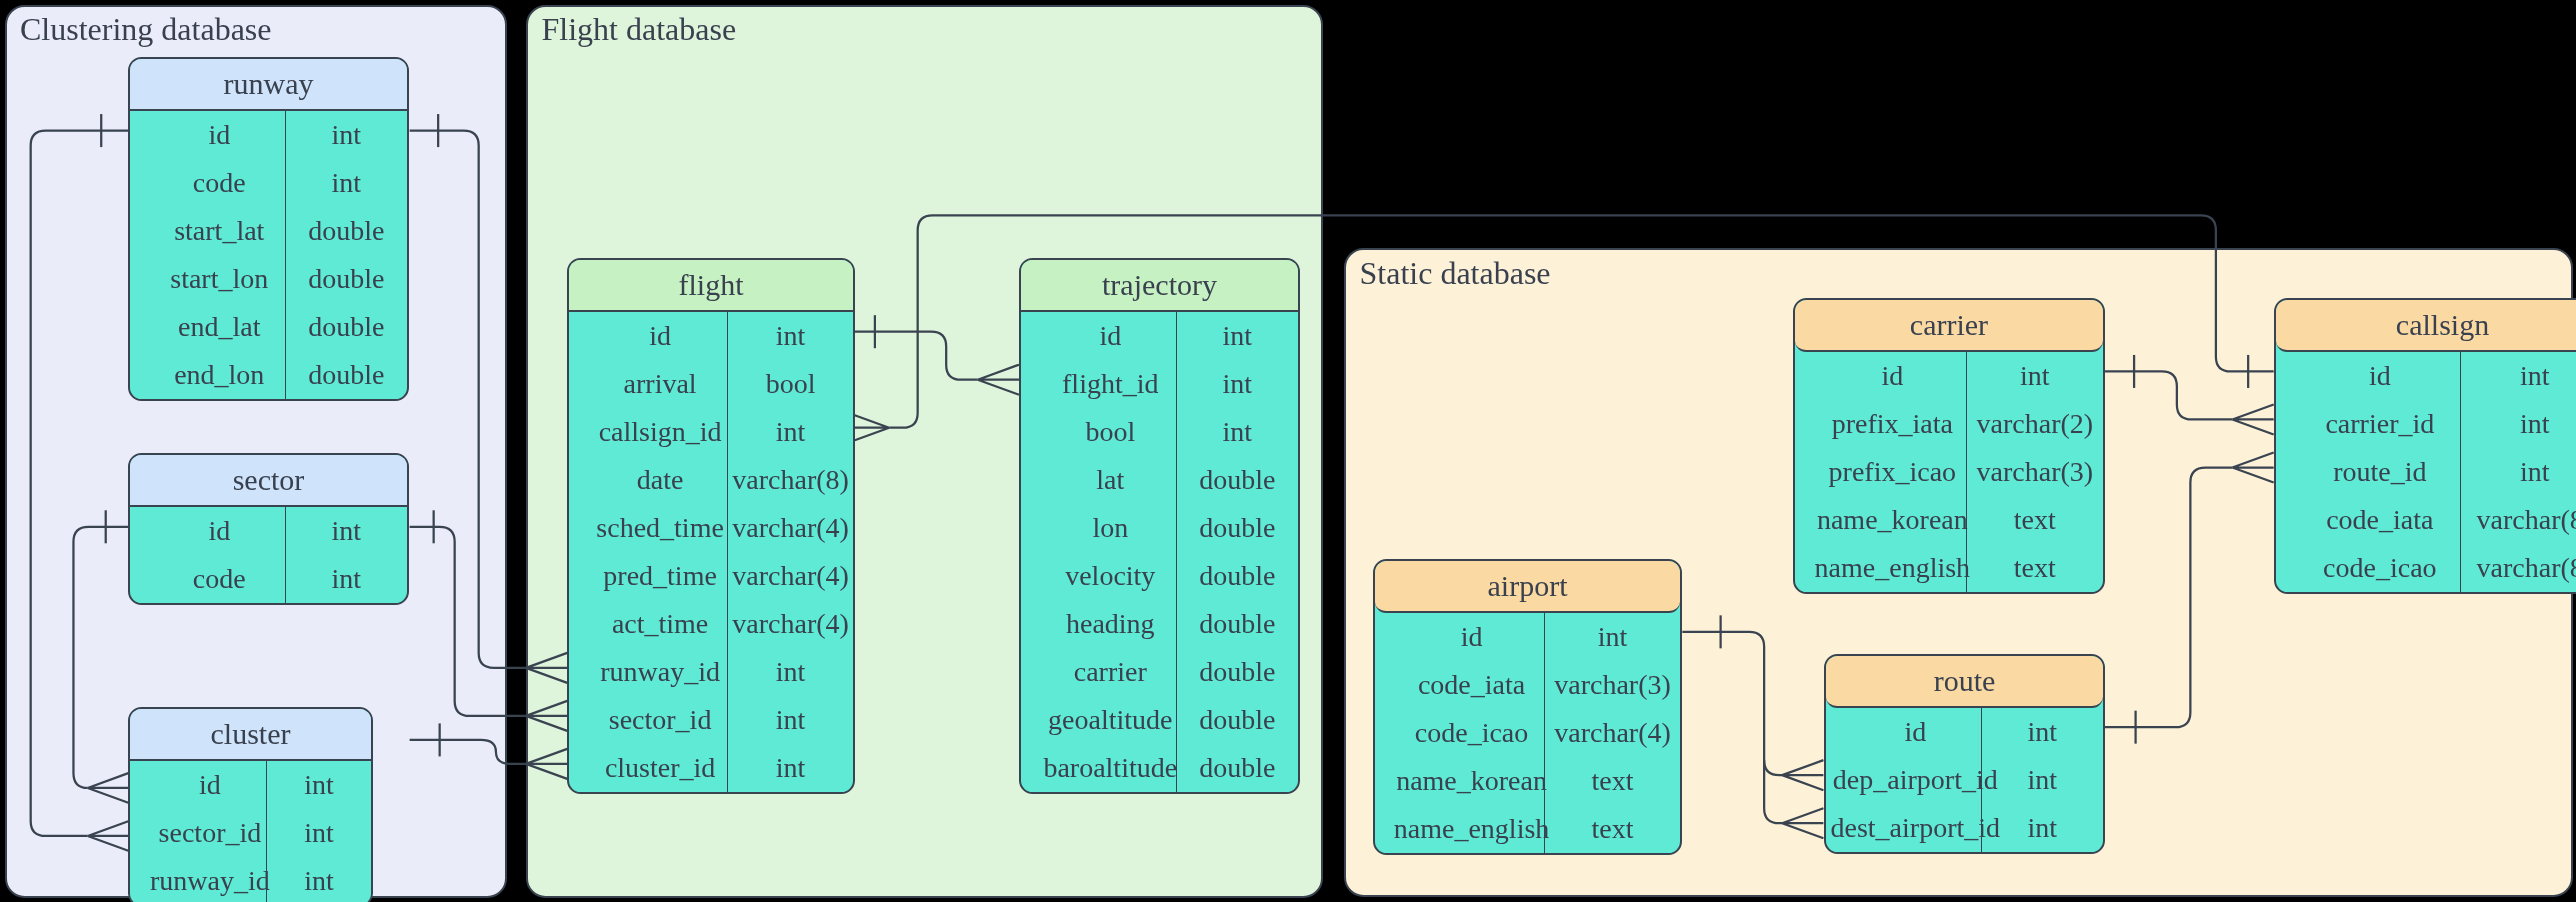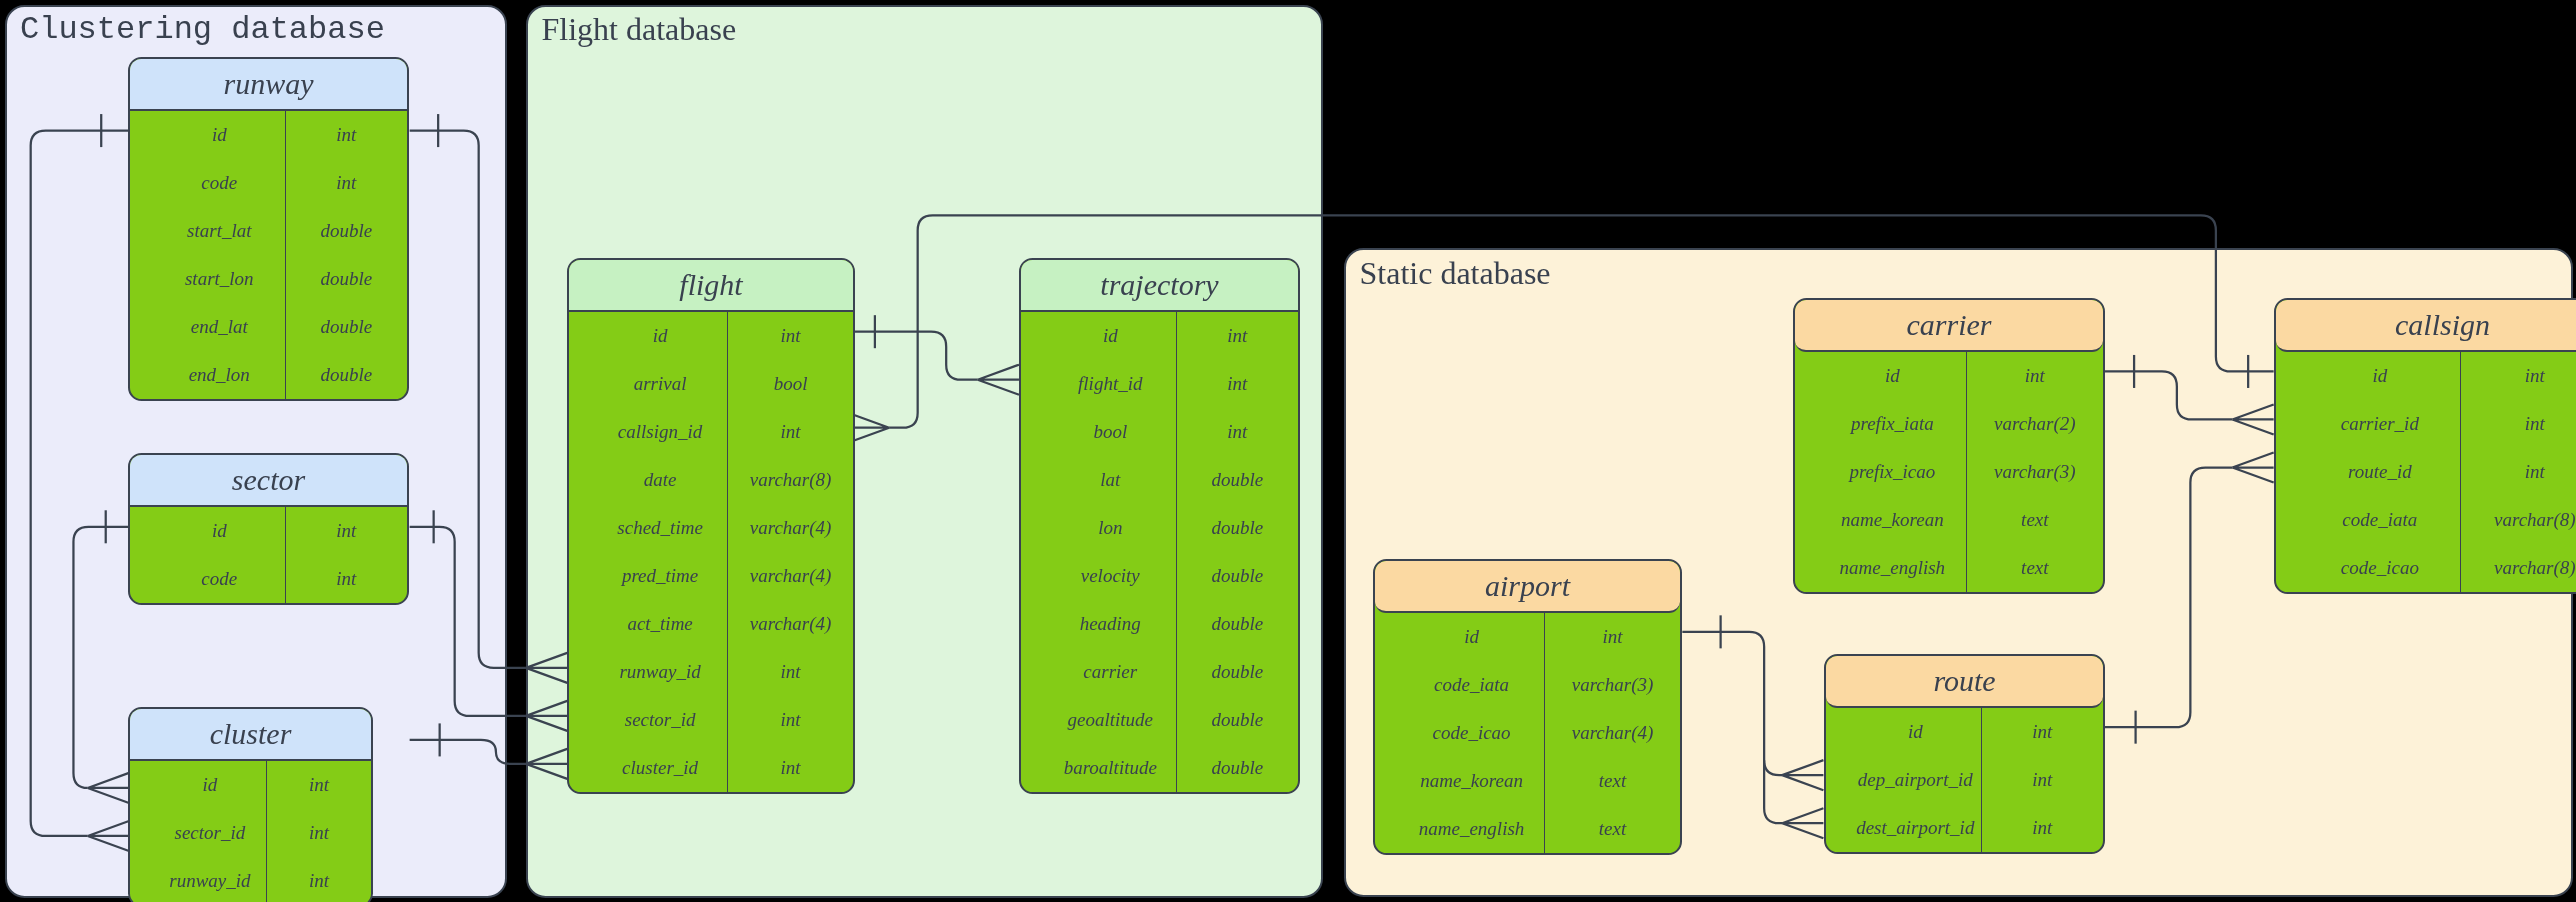--- a/index.html
+++ b/index.html
@@ -4,41 +4,41 @@
 <style>
   html,body{margin:0;padding:0;background:#000;}
   #canvas{
     position:relative;width:2576px;height:902px;background:var(--background,#000);
     font-family:"Liberation Serif","DejaVu Serif",serif;overflow:hidden;
   }
   .db-box{
     position:absolute;box-sizing:border-box;
     border:2.3px solid var(--line);border-radius:19.5px;z-index:1;
   }
-  .db-box.db-0{background:var(--panel-clustering);font-family:Liberation Mono, monospace;}
+  .db-box.db-0{background:var(--panel-clustering);}
   .db-box.db-1{background:var(--panel-flight);}
   .db-box.db-2{background:var(--panel-static);}
   .db-label{
     position:absolute;top:4.5px;left:13.5px;font-size:32px;color:var(--text);
     white-space:nowrap;
   }
   svg.wires{position:absolute;left:0;top:0;z-index:2;}
   .wire,.tick,.foot{stroke:var(--line);stroke-width:3;fill:none;}
   .tbl{
-    position:absolute;box-sizing:border-box;background:#84cc16;
-    border:2.3px solid var(--line);border-radius:13.5px;overflow:hidden;z-index:3;font-style:italic;
+    position:absolute;box-sizing:border-box;background:#5eead4;
+    border:2.3px solid var(--line);border-radius:13.5px;overflow:hidden;z-index:3;
   }
   .tbl-head{
     height:50px;display:flex;align-items:center;justify-content:center;
     border-bottom:2.3px solid var(--line);font-size:30px;color:var(--text);
   }
   .db-0-t .tbl-head{background:var(--header-clustering);}
   .db-1-t .tbl-head{background:var(--header-flight);}
   .db-2-t .tbl-head{background:var(--header-static);border-radius:11px;}
-  .tbl-row{height:48px;display:flex;font-size:19px;color:var(--text);padding-left:24px;}
+  .tbl-row{height:48px;display:flex;font-size:28px;color:var(--text);padding-left:24px;}
   .col-name{
     width:52%;display:flex;align-items:center;justify-content:center;
     border-right:1.9px solid var(--line);box-sizing:border-box;white-space:nowrap;
   }
   .col-type{width:48%;display:flex;align-items:center;justify-content:center;white-space:nowrap;}
 </style>
 </head>
 <body>
 
 <div id="canvas">

